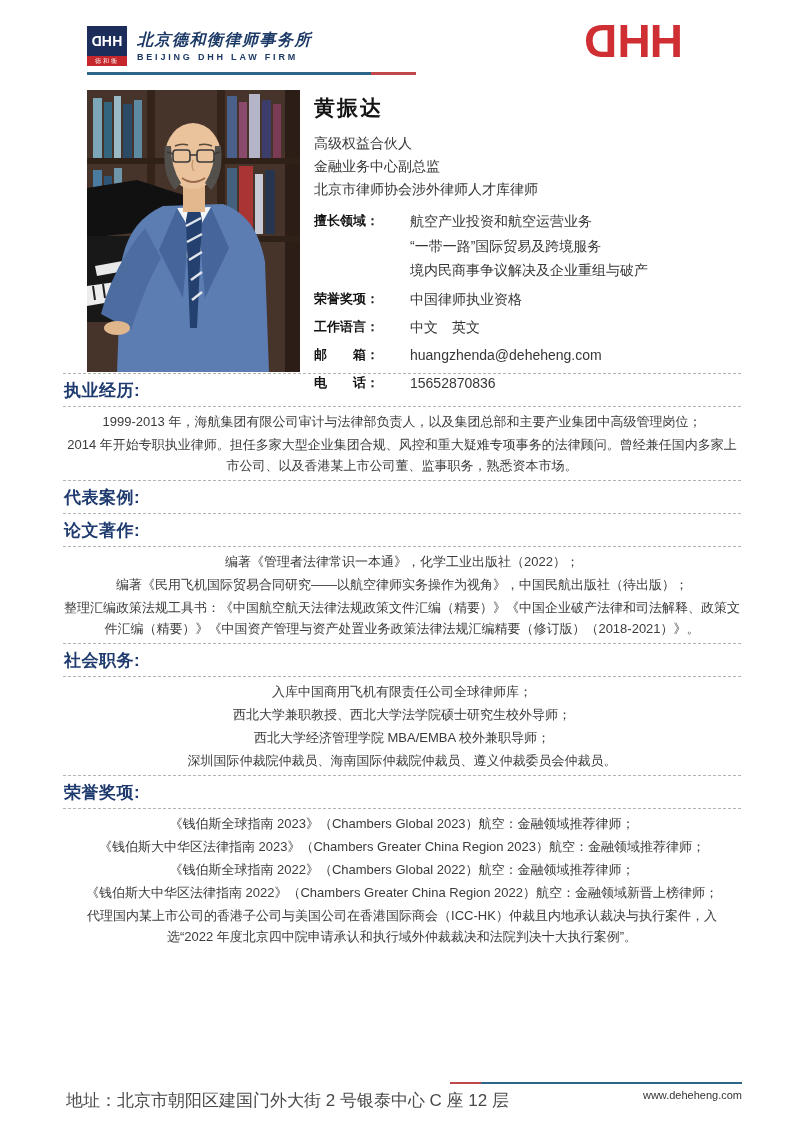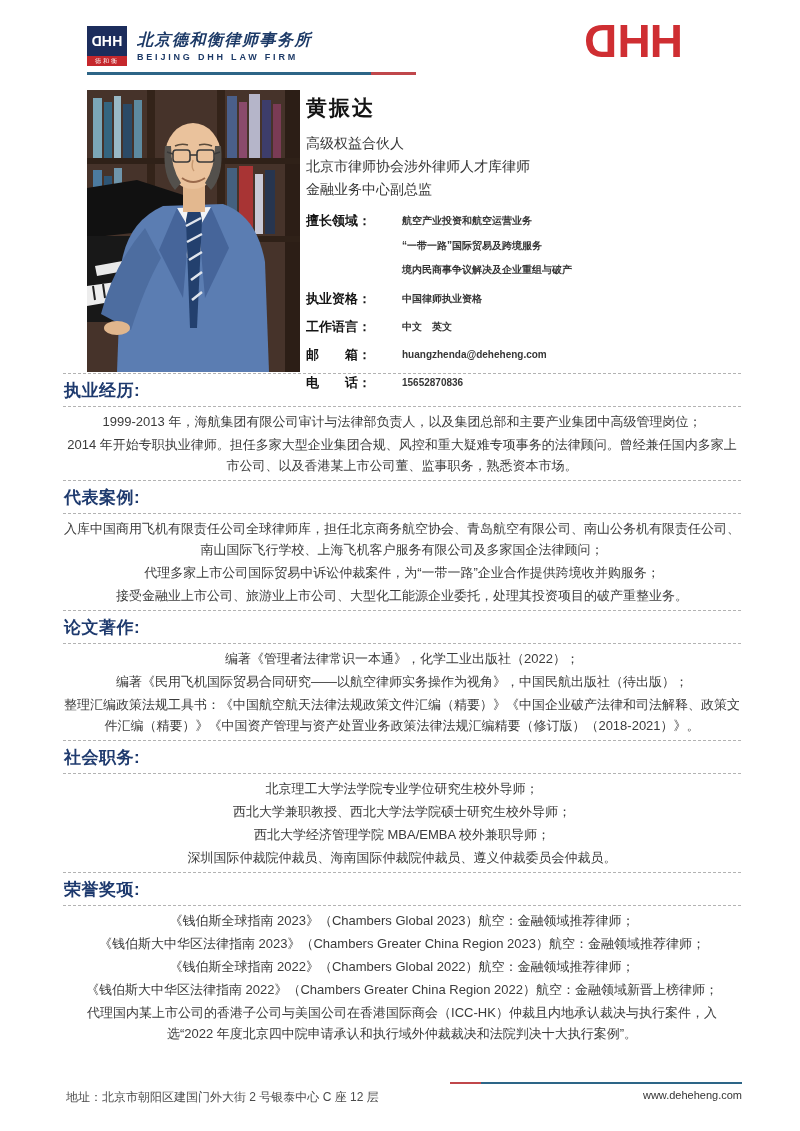--- a/index.html
+++ b/index.html
@@ -24,41 +24,41 @@
   .brand { position:absolute; top:18px; right:118px; color:#cf2e32;
     font-size:46px; font-weight:900; letter-spacing:-1px; line-height:1; }
 
   .rule { position:absolute; top:72px; left:87px; width:329px; height:3px; display:flex; }
   .rule .b { width:284px; background:#2d6587; }
   .rule .r { width:45px; background:#c0474b; }
 
   
   .profile { position:absolute; top:90px; left:87px; display:flex; }
   .photo { width:213px; height:282px; flex-shrink:0; display:block; }
-  .info { margin-left:6px; width:426px; }
+  .info { margin-left:14px; width:426px; }
   .name { font-size:21px; font-weight:bold; color:#141414; margin:4px 0 10px; letter-spacing:2px; }
   .title-line { font-size:14px; color:#363636; line-height:23px; }
   .fields { margin-top:8px; }
   .field-row { display:flex; margin-top:4px; }
   .flabel { width:96px; flex-shrink:0; font-weight:bold; font-size:13px; color:#141414; line-height:24px; }
-  .fvalues { font-size:10px; color:#363636; line-height:24px;font-weight:bold; }
+  .fvalues { font-size:14px; color:#363636; line-height:24px; }
   .field-row.tall .flabel, .field-row.tall .fvalues { line-height:24.5px; }
 
   
   .sections { position:absolute; top:373px; left:63px; width:678px; }
   .section { border-top:1px dashed #b3b3b3; }
   .section-title { font-size:17px; font-weight:bold; color:#1e3a6e; padding:5px 1px 4px; letter-spacing:.5px; }
   .section-body { border-top:1px dashed #b3b3b3; padding:4px 1px 2px; }
   .section-body p { margin:0 0 2px; font-size:13px; line-height:21px; color:#3b3b3b;text-align:center; }
 
   
   .footer-rule { position:absolute; top:1082px; left:450px; width:292px; height:2px; display:flex; }
   .footer-rule .r { width:31px; background:#c0474b; }
   .footer-rule .b { flex:1; background:#2d6587; }
-  .footer-address { position:absolute; top:1089px; left:66px; font-size:12px; color:#4a4a4a; }
+  .footer-address { position:absolute; top:1089px; left:66px; font-size:17px; color:#4a4a4a; }
   .footer-site { position:absolute; top:1089px; left:450px; width:292px; text-align:right;
     font-size:11px; color:#333; text-decoration:none; display:block; }
 </style>
 </head>
 <body>
 
 <div class="page">
 
   <div class="header-left">
     <div class="logo-box">
@@ -152,34 +152,34 @@
 
         <path d="M88,56 Q94,53 101,55 M112,55 Q119,53 125,56" stroke="#5a4a3a" stroke-width="1.5" fill="none"></path>
         <path d="M106,70 Q104,78 107,81" stroke="#c79a72" stroke-width="1.5" fill="none"></path>
         <path d="M95,88 Q106,96 118,88" stroke="#9a6a4c" stroke-width="2" fill="none"></path>
       </g>
     </svg>
 
     <div class="info">
       <div class="name">黄振达</div>
       <div class="title-line">高级权益合伙人</div>
+      <div class="title-line">金融业务中心副总监</div>
       <div class="title-line">北京市律师协会涉外律师人才库律师</div>
-      <div class="title-line">金融业务中心副总监</div>
 
       <div class="fields">
         <div class="field-row tall">
           <div class="flabel">擅长领域：</div>
           <div class="fvalues">
             <div>航空产业投资和航空运营业务</div>
             <div>“一带一路”国际贸易及跨境服务</div>
             <div>境内民商事争议解决及企业重组与破产</div>
           </div>
         </div>
         <div class="field-row">
-          <div class="flabel">执业资格：</div>
+          <div class="flabel">荣誉奖项：</div>
           <div class="fvalues">中国律师执业资格</div>
         </div>
         <div class="field-row">
           <div class="flabel">工作语言：</div>
           <div class="fvalues">中文　英文</div>
         </div>
         <div class="field-row">
           <div class="flabel">邮　　箱：</div>
           <div class="fvalues">huangzhenda@deheheng.com</div>
         </div>
@@ -196,40 +196,35 @@
     <div class="section">
       <div class="section-title">执业经历:</div>
       <div class="section-body">
         <p>1999-2013 年，海航集团有限公司审计与法律部负责人，以及集团总部和主要产业集团中高级管理岗位；</p>
         <p>2014 年开始专职执业律师。担任多家大型企业集团合规、风控和重大疑难专项事务的法律顾问。曾经兼任国内多家上市公司、以及香港某上市公司董、监事职务，熟悉资本市场。</p>
       </div>
     </div>
 
     <div class="section">
       <div class="section-title">代表案例:</div>
-      <div class="section-body">
-        <p>入库中国商用飞机有限责任公司全球律师库，担任北京商务航空协会、青岛航空有限公司、南山公务机有限责任公司、南山国际飞行学校、上海飞机客户服务有限公司及多家国企法律顾问；</p>
-        <p>代理多家上市公司国际贸易中诉讼仲裁案件，为“一带一路”企业合作提供跨境收并购服务；</p>
-        <p>接受金融业上市公司、旅游业上市公司、大型化工能源企业委托，处理其投资项目的破产重整业务。</p>
-      </div>
     </div>
 
     <div class="section">
       <div class="section-title">论文著作:</div>
       <div class="section-body">
         <p>编著《管理者法律常识一本通》，化学工业出版社（2022）；</p>
         <p>编著《民用飞机国际贸易合同研究——以航空律师实务操作为视角》，中国民航出版社（待出版）；</p>
         <p>整理汇编政策法规工具书：《中国航空航天法律法规政策文件汇编（精要）》《中国企业破产法律和司法解释、政策文件汇编（精要）》《中国资产管理与资产处置业务政策法律法规汇编精要（修订版）（2018-2021）》。</p>
       </div>
     </div>
 
     <div class="section">
       <div class="section-title">社会职务:</div>
       <div class="section-body">
-        <p>北京理工大学法学院专业学位研究生校外导师；</p>
+        <p>入库中国商用飞机有限责任公司全球律师库；</p>
         <p>西北大学兼职教授、西北大学法学院硕士研究生校外导师；</p>
         <p>西北大学经济管理学院 MBA/EMBA 校外兼职导师；</p>
         <p>深圳国际仲裁院仲裁员、海南国际仲裁院仲裁员、遵义仲裁委员会仲裁员。</p>
       </div>
     </div>
 
     <div class="section">
       <div class="section-title">荣誉奖项:</div>
       <div class="section-body">
         <p>《钱伯斯全球指南 2023》（Chambers Global 2023）航空：金融领域推荐律师；</p>

